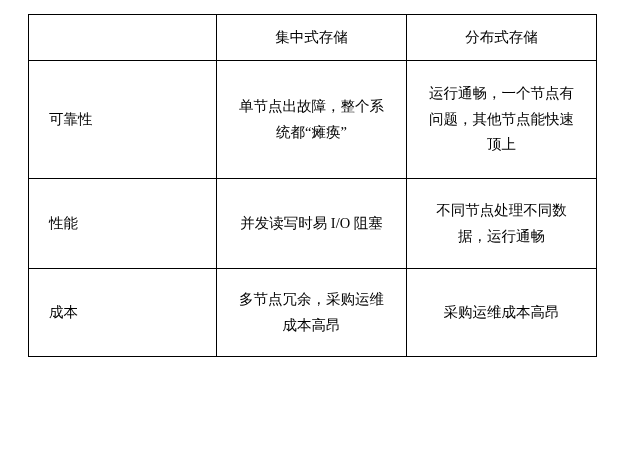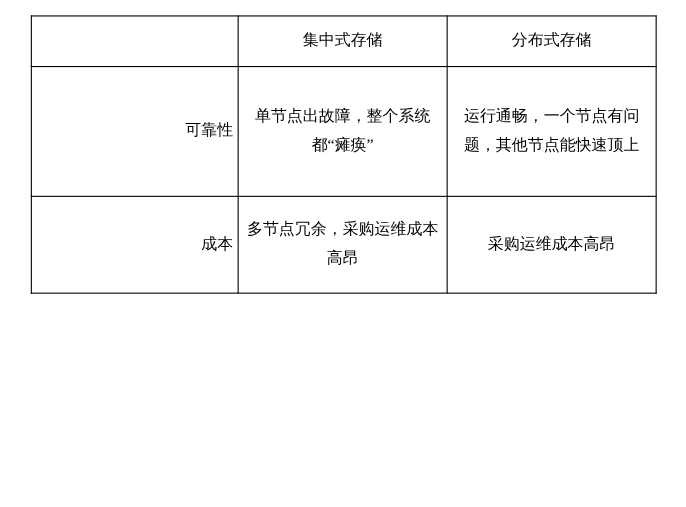--- a/index.html
+++ b/index.html
@@ -23,39 +23,39 @@
     table-layout: fixed;
     width: 568px;
     margin: 0 auto;
   }
   table.compare td {
     border: 1px solid #000000;
     text-align: center;
     vertical-align: middle;
     font-size: 14.5px;
     line-height: 1.75;
-    padding: 6px 4px;
+    padding: 6px 20px;
     box-sizing: border-box;
   }
   td.col-label { width: 188px; }
   td.col-a { width: 190px; }
   td.col-b { width: 190px; margin-left: 47px; }
 
   tr.head-row td { height: 46px; }
   tr.r-reliability td { height: 118px; }
   tr.r-scalability td { height: 88px; }
   tr.r-performance td { height: 90px; }
   tr.r-cost td { height: 88px; }
 
   td.cell-text {
     text-align: center;
   }
   .cell-inner {
     display: block;
-    text-align: right;
+    text-align: left;
     word-break: break-word;
   }
   td.col-a .cell-inner, td.col-b .cell-inner {
     text-align: center;
   }
   .empty-cell { }
 </style>
 </head>
 <body>
 
@@ -78,20 +78,31 @@
           </td>
         <td class="col-a cell-text">
             <span class="cell-inner">单节点出故障，整个系统都“瘫痪”</span>
           </td>
         <td class="col-b cell-text">
             <span class="cell-inner">运行通畅，一个节点有问题，其他节点能快速顶上</span>
           </td>
       </tr>
 
 
+      <tr class="r-performance">
+        <td class="col-label cell-text">
+            <span class="cell-inner">性能</span>
+          </td>
+        <td class="col-a cell-text">
+            <span class="cell-inner">并发读写时易 I/O 阻塞</span>
+          </td>
+        <td class="col-b cell-text">
+            <span class="cell-inner">不同节点处理不同数据，运行通畅</span>
+          </td>
+      </tr>
 
       <tr class="r-cost">
         <td class="col-label cell-text">
             <span class="cell-inner">成本</span>
           </td>
         <td class="col-a cell-text">
             <span class="cell-inner">多节点冗余，采购运维成本高昂</span>
           </td>
         <td class="col-b cell-text">
             <span class="cell-inner">采购运维成本高昂</span>

